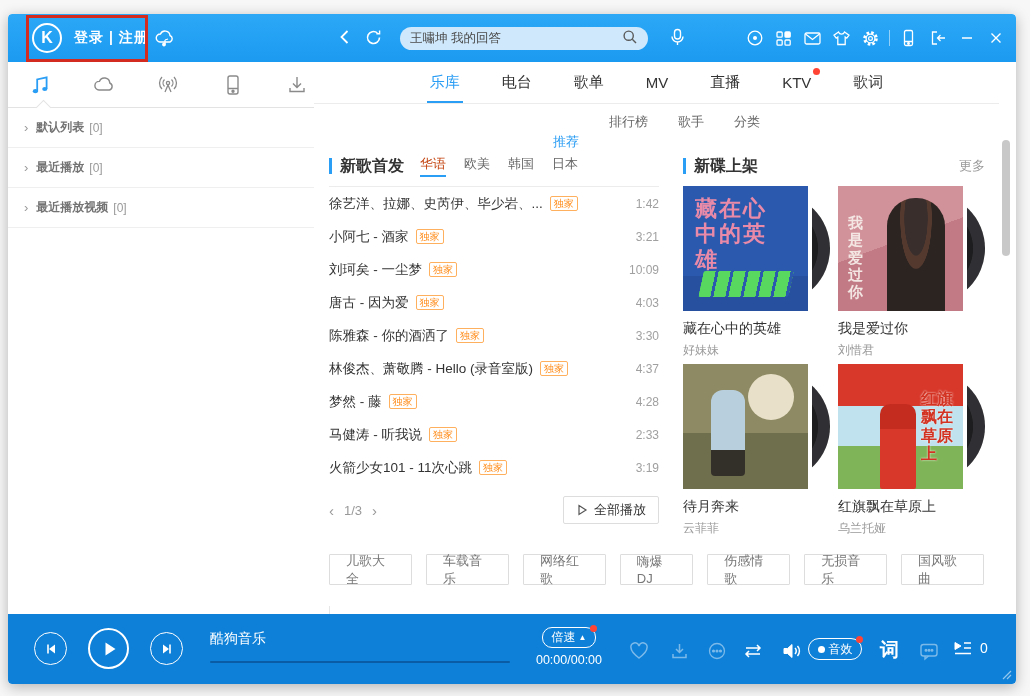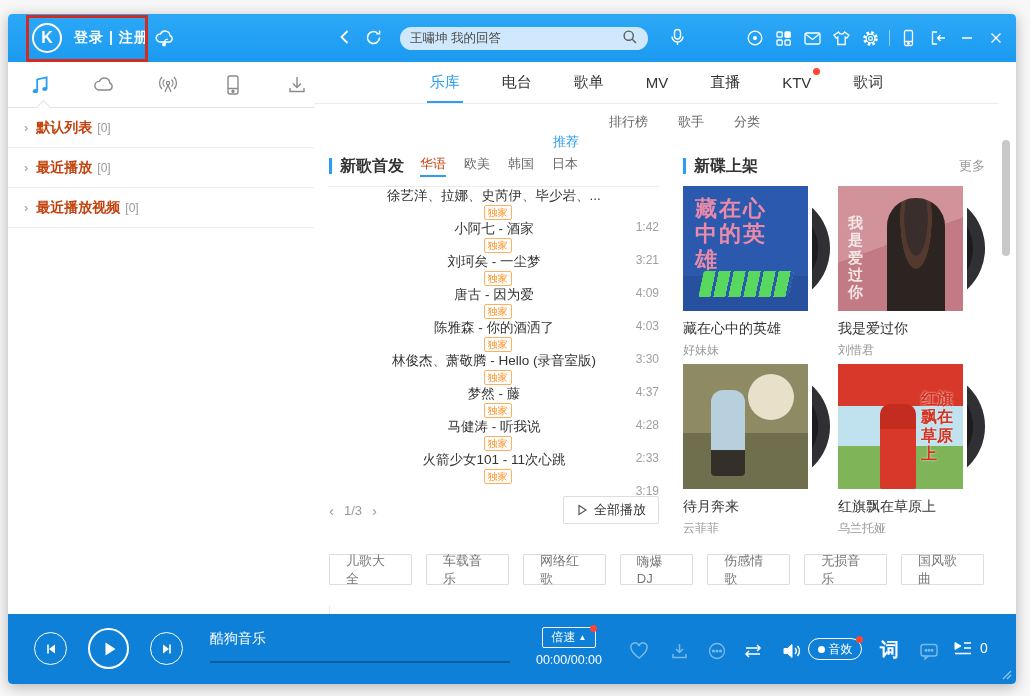--- a/index.html
+++ b/index.html
@@ -27,21 +27,21 @@
 
   
   .sidebar { position:absolute; left:0; top:48px; width:322px; height:552px; background:#fff; border-right:1px solid #e6e6e6; }
   .side-tabs { height:46px; display:flex; align-items:center; justify-content:space-around; border-bottom:1px solid #e3e3e3; position:relative; }
   .side-tab { width:40px; height:40px; display:flex; align-items:center; justify-content:center; color:#8a8a8a; }
   .side-tab.active { color:#2a9df4; }
   .notch { position:absolute; left:30px; top:40px; width:11px; height:11px; background:#fff;
            border-left:1px solid #e3e3e3; border-top:1px solid #e3e3e3; transform:rotate(45deg); }
   .plist-row { height:40px; border-bottom:1px solid #efefef; display:flex; align-items:center; padding-left:16px; cursor:pointer; }
   .plist-row .chev { color:#9a9a9a; font-size:13px; margin-right:8px; }
-  .plist-row .lbl { font-size:14px; color:#c2410c; font-weight:bold; }
+  .plist-row .lbl { font-size:12px; color:#737373; font-weight:bold; }
   .plist-row .cnt { font-size:12px; color:#9a9a9a; margin-left:5px; }
 
   
   .main { position:absolute; left:306px; top:48px; width:685px; height:544px; background:#fff; }
   .main-tabs { height:42px; display:flex; align-items:center; justify-content:center; gap:38px; border-bottom:1px solid #ececec; }
   .mtab { font-size:15px; color:#333; position:relative; cursor:pointer; padding:10px 2px; }
   .mtab.active { color:#2a9df4; }
   .mtab.active::after { content:""; position:absolute; left:50%; bottom:-1px; transform:translateX(-50%);
                         width:36px; height:2px; background:#2a9df4; }
   .mtab .dot { position:absolute; right:-7px; top:4px; width:7px; height:7px; border-radius:50%; background:#ff4436; }
@@ -51,21 +51,21 @@
 
   
   .songs-col { position:absolute; left:15px; top:92px; width:330px; }
   .sec-head { display:flex; align-items:center; height:24px; }
   .blue-bar { width:3px; height:16px; background:#2a9df4; margin-right:8px; }
   .sec-title { font-size:16px; color:#333; font-weight:bold; }
   .lang-tabs { display:flex; gap:18px; margin-left:16px; }
   .ltab { font-size:13px; color:#666; cursor:pointer; padding-bottom:2px; }
   .ltab.active { color:#c2410c; border-bottom:2px solid #2a9df4; }
   .songs-divider { height:1px; background:#ececec; margin-top:8px; }
-  .song-row { height:33px; display:flex; align-items:center; cursor:pointer;flex-direction:column; }
+  .song-row { height:33px; display:flex; align-items:center; cursor:pointer; }
   .song-title { font-size:13.5px; color:#333; white-space:nowrap; }
   .badge { font-size:10px; color:#ff8c1a; border:1px solid #ffb05e; border-radius:2px; padding:0 3px;
            margin-left:7px; line-height:13px; height:15px; }
   .song-dur { margin-left:auto; font-size:12px; color:#a0a0a0; }
   .songs-foot { display:flex; align-items:center; margin-top:12px; }
   .pager { display:flex; align-items:center; gap:10px; color:#999; font-size:13px; }
   .pager .pg-btn { cursor:pointer; font-size:15px; }
   .play-all { margin-left:auto; border:1px solid #ddd; border-radius:2px; height:28px; padding:0 12px;
               display:flex; align-items:center; gap:6px; font-size:13px; color:#333; cursor:pointer; background:#fff; }
 
@@ -108,21 +108,21 @@
 
   
   .player { position:absolute; left:0; top:600px; width:100%; height:70px; background:#0e80d8; border-radius:0 0 4px 4px; }
   .pbtn { position:absolute; border:1.5px solid #fff; border-radius:50%; display:flex; align-items:center;
           justify-content:center; color:#fff; cursor:pointer; }
   .pbtn.prev { left:26px; top:18px; width:33px; height:33px; }
   .pbtn.play { left:80px; top:14px; width:41px; height:41px; border-width:2px; }
   .pbtn.next { left:142px; top:18px; width:33px; height:33px; }
   .track-name { position:absolute; left:202px; top:16px; color:#fff; font-size:14px; }
   .progress { position:absolute; left:202px; top:47px; width:300px; height:2px; background:#0a5da5; border-radius:1px; }
-  .speed-pill { position:absolute; left:534px; top:13px; width:54px; height:21px; border:1px solid #fff; border-radius:2px;
+  .speed-pill { position:absolute; left:534px; top:13px; width:54px; height:21px; border:1px solid #fff; border-radius:10px;
                 color:#fff; font-size:12px; display:flex; align-items:center; justify-content:center; gap:3px; cursor:pointer; }
   .speed-pill .up { font-size:8px; }
   .reddot { position:absolute; width:7px; height:7px; border-radius:50%; background:#ff4436; }
   .time { position:absolute; left:510px; top:39px; width:102px; text-align:center; color:#fff; font-size:12.5px; }
   .pic { position:absolute; top:26px; width:22px; height:22px; display:flex; align-items:center; justify-content:center; color:#fff; cursor:pointer; }
   .dim { opacity:.45; }
   .fx-pill { position:absolute; left:800px; top:24px; width:54px; height:22px; border:1px solid #fff; border-radius:11px;
              color:#fff; font-size:12px; display:flex; align-items:center; justify-content:center; gap:4px; cursor:pointer; }
   .fx-pill .fdot { width:7px; height:7px; border-radius:50%; background:#fff; }
   .lyric-btn { position:absolute; left:872px; top:23px; color:#fff; font-size:19px; font-weight:bold; cursor:pointer; }
@@ -328,21 +328,21 @@
         <span class="song-dur">1:42</span>
       </div>
       <div class="song-row">
         <span class="song-title">小阿七 - 酒家</span>
         <span class="badge">独家</span>
         <span class="song-dur">3:21</span>
       </div>
       <div class="song-row">
         <span class="song-title">刘珂矣 - 一尘梦</span>
         <span class="badge">独家</span>
-        <span class="song-dur">4:09</span>
+        <span class="song-dur">10:09</span>
       </div>
       <div class="song-row">
         <span class="song-title">唐古 - 因为爱</span>
         <span class="badge">独家</span>
         <span class="song-dur">4:03</span>
       </div>
       <div class="song-row">
         <span class="song-title">陈雅森 - 你的酒洒了</span>
         <span class="badge">独家</span>
         <span class="song-dur">3:30</span>

